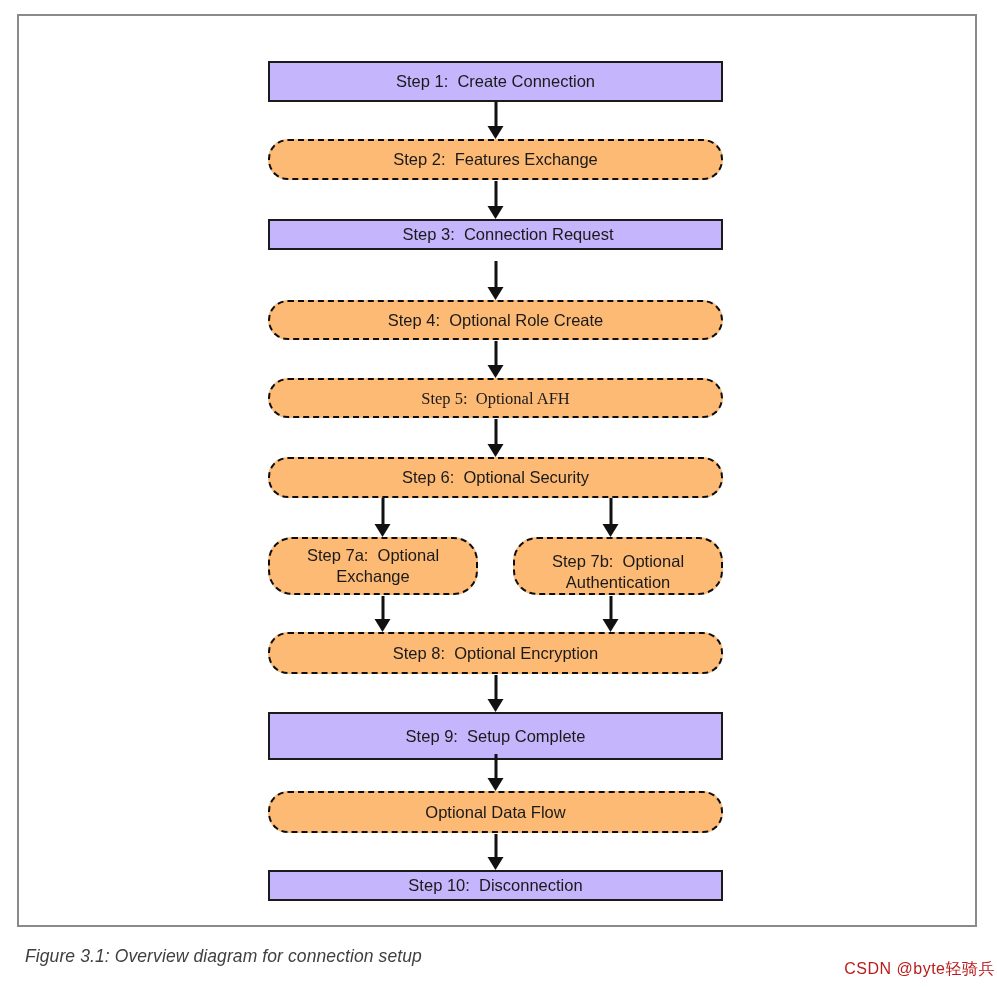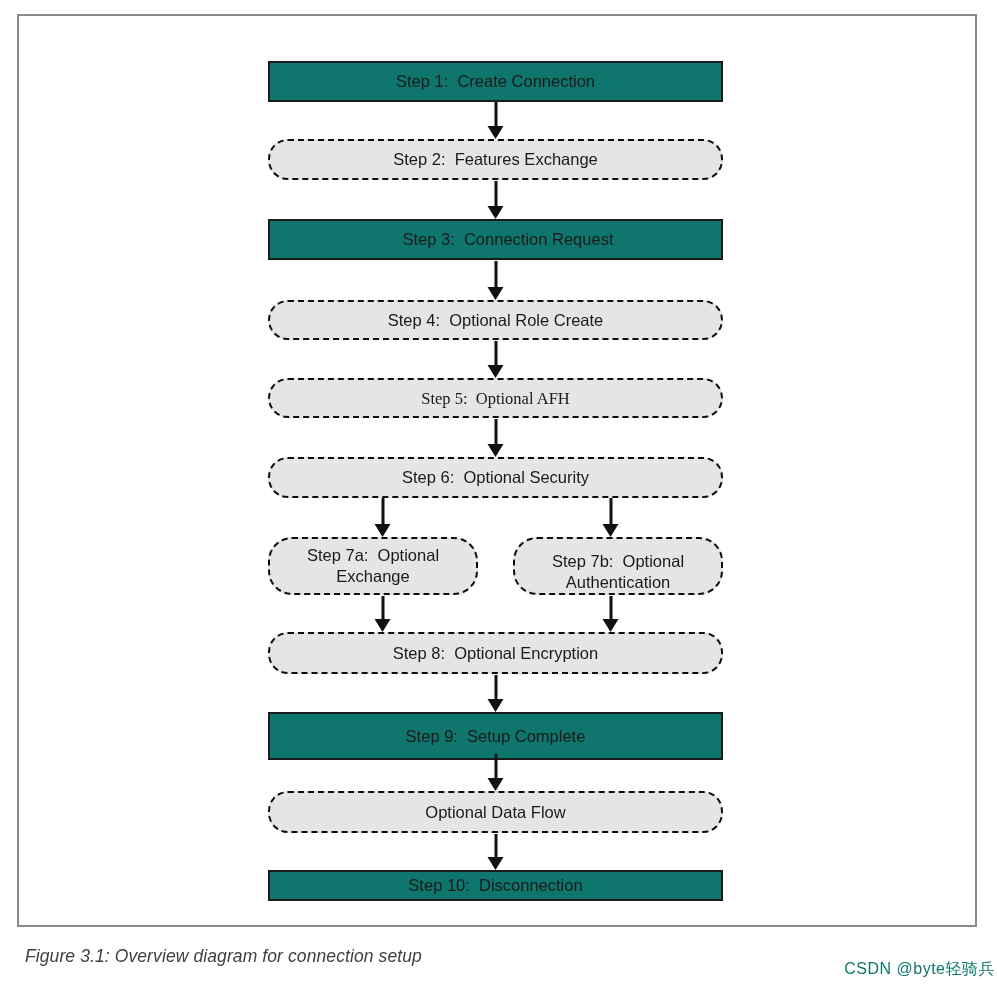--- a/index.html
+++ b/index.html
@@ -25,35 +25,35 @@
     display: flex;
     align-items: center;
     justify-content: center;
     text-align: center;
     font-size: 16.5px;
     line-height: 21px;
     color: #1a1a1a;
   }
   .box .box-label { white-space: pre-wrap; }
   .box.solid {
-    background: #0f766e;
+    background: #c4b5fd;
     border: 2.5px solid #1b1b1b;
   }
   .box.dashed {
-    background: #e5e5e5;
+    background: #fdba74;
     border: 2px dashed #0d0d0d;
     border-radius: 20px;
   }
   .box.twoline { border-radius: 24px; }
 
   
   .col { left: 268px; width: 455px; }
   .pos-step1   { top: 61px;  height: 41px; }
   .pos-step2   { top: 139px; height: 41px; }
-  .pos-step3   { top: 219px; height: 41px; padding-left: 25px; }
+  .pos-step3   { top: 219px; height: 31px; padding-left: 25px; }
   .pos-step4   { top: 300px; height: 40px; }
   .pos-step5   { top: 378px; height: 40px; font-family: Liberation Serif, serif; }
   .pos-step6   { top: 457px; height: 41px; }
   .pos-step7a  { left: 268px; width: 210px; top: 537px; height: 58px; }
   .pos-step7b  { left: 513px; width: 210px; top: 537px; height: 58px; align-items: flex-end; }
   .pos-step8   { top: 632px; height: 42px; }
   .pos-step9   { top: 712px; height: 48px; }
   .pos-dataflow{ top: 791px; height: 42px; align-items: center; }
   .pos-step10  { top: 870px; height: 31px; }
 
@@ -97,21 +97,21 @@
     left: 25px; top: 946px;
     font-size: 17.5px;
     font-style: italic;
     color: #404040;
     letter-spacing: 0.1px;
   }
   .watermark {
     position: absolute;
     right: 2px; top: 959px;
     font-size: 16px;
-    color: #0f766e;
+    color: #b91c1c;
     letter-spacing: 0.5px;
   }
 </style>
 </head>
 <body>
 
 <div class="frame"></div>
 
 <div class="box solid col pos-step1">
   <span class="box-label">Step 1:  Create Connection</span>

